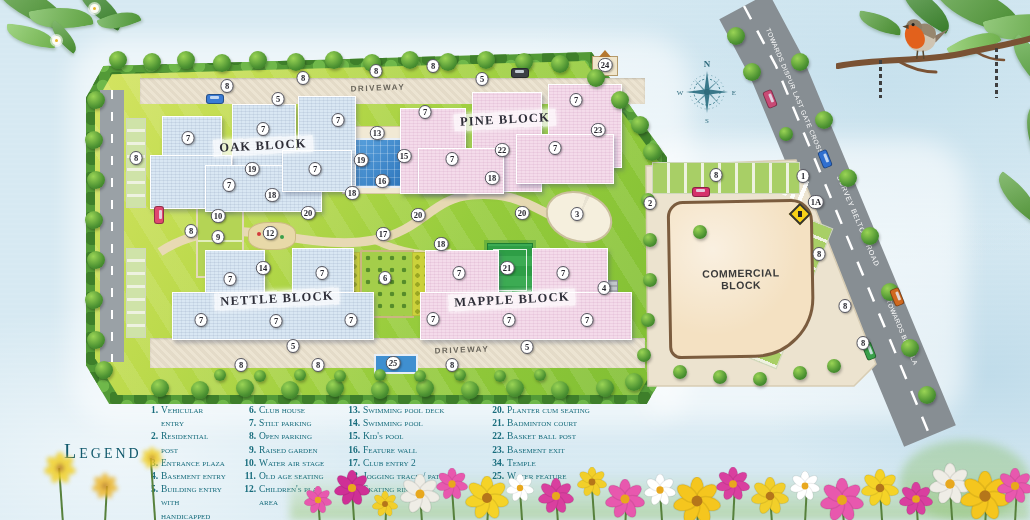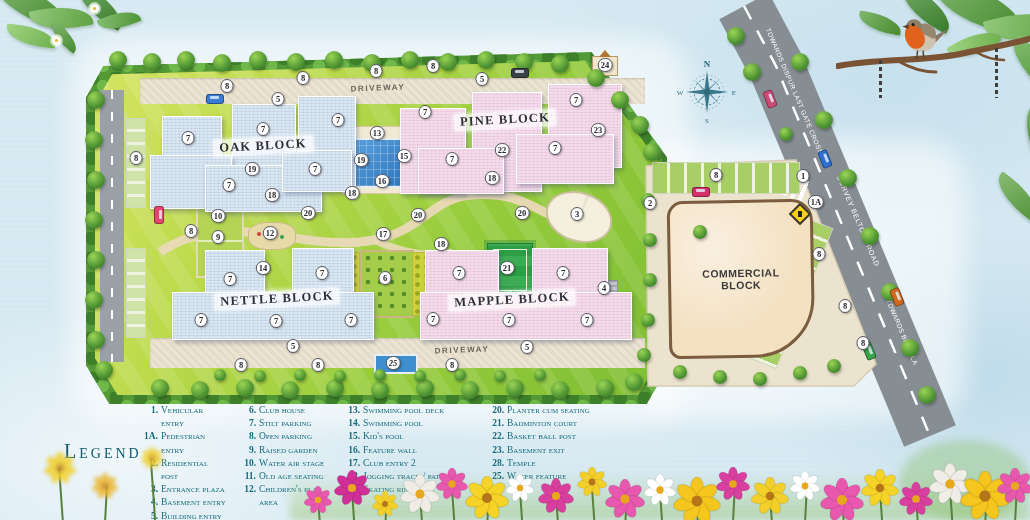--- a/index.html
+++ b/index.html
@@ -348,24 +348,20 @@
     </div>
 
   <div class="legend-title">Legend</div>
   <div class="legend-cols" id="legend-cols">
       <div class="legend-col" style="width: 88px;">
         <div class="legend-item">
           <span class="n">1.</span>
           <span class="l">Vehicular entry</span>
         </div>
         <div class="legend-item">
-          <span class="n">1A.</span>
-          <span class="l">Pedestrian entry</span>
-        </div>
-        <div class="legend-item">
           <span class="n">2.</span>
           <span class="l">Residential post</span>
         </div>
         <div class="legend-item">
           <span class="n">3.</span>
           <span class="l">Entrance plaza</span>
         </div>
         <div class="legend-item">
           <span class="n">4.</span>
           <span class="l">Basement entry</span>
@@ -446,21 +442,21 @@
         </div>
         <div class="legend-item">
           <span class="n">22.</span>
           <span class="l">Basket ball post</span>
         </div>
         <div class="legend-item">
           <span class="n">23.</span>
           <span class="l">Basement exit</span>
         </div>
         <div class="legend-item">
-          <span class="n">28.</span>
+          <span class="n">34.</span>
           <span class="l">Temple</span>
         </div>
         <div class="legend-item">
           <span class="n">25.</span>
           <span class="l">Water feature</span>
         </div>
       </div>
     </div>
 
 

